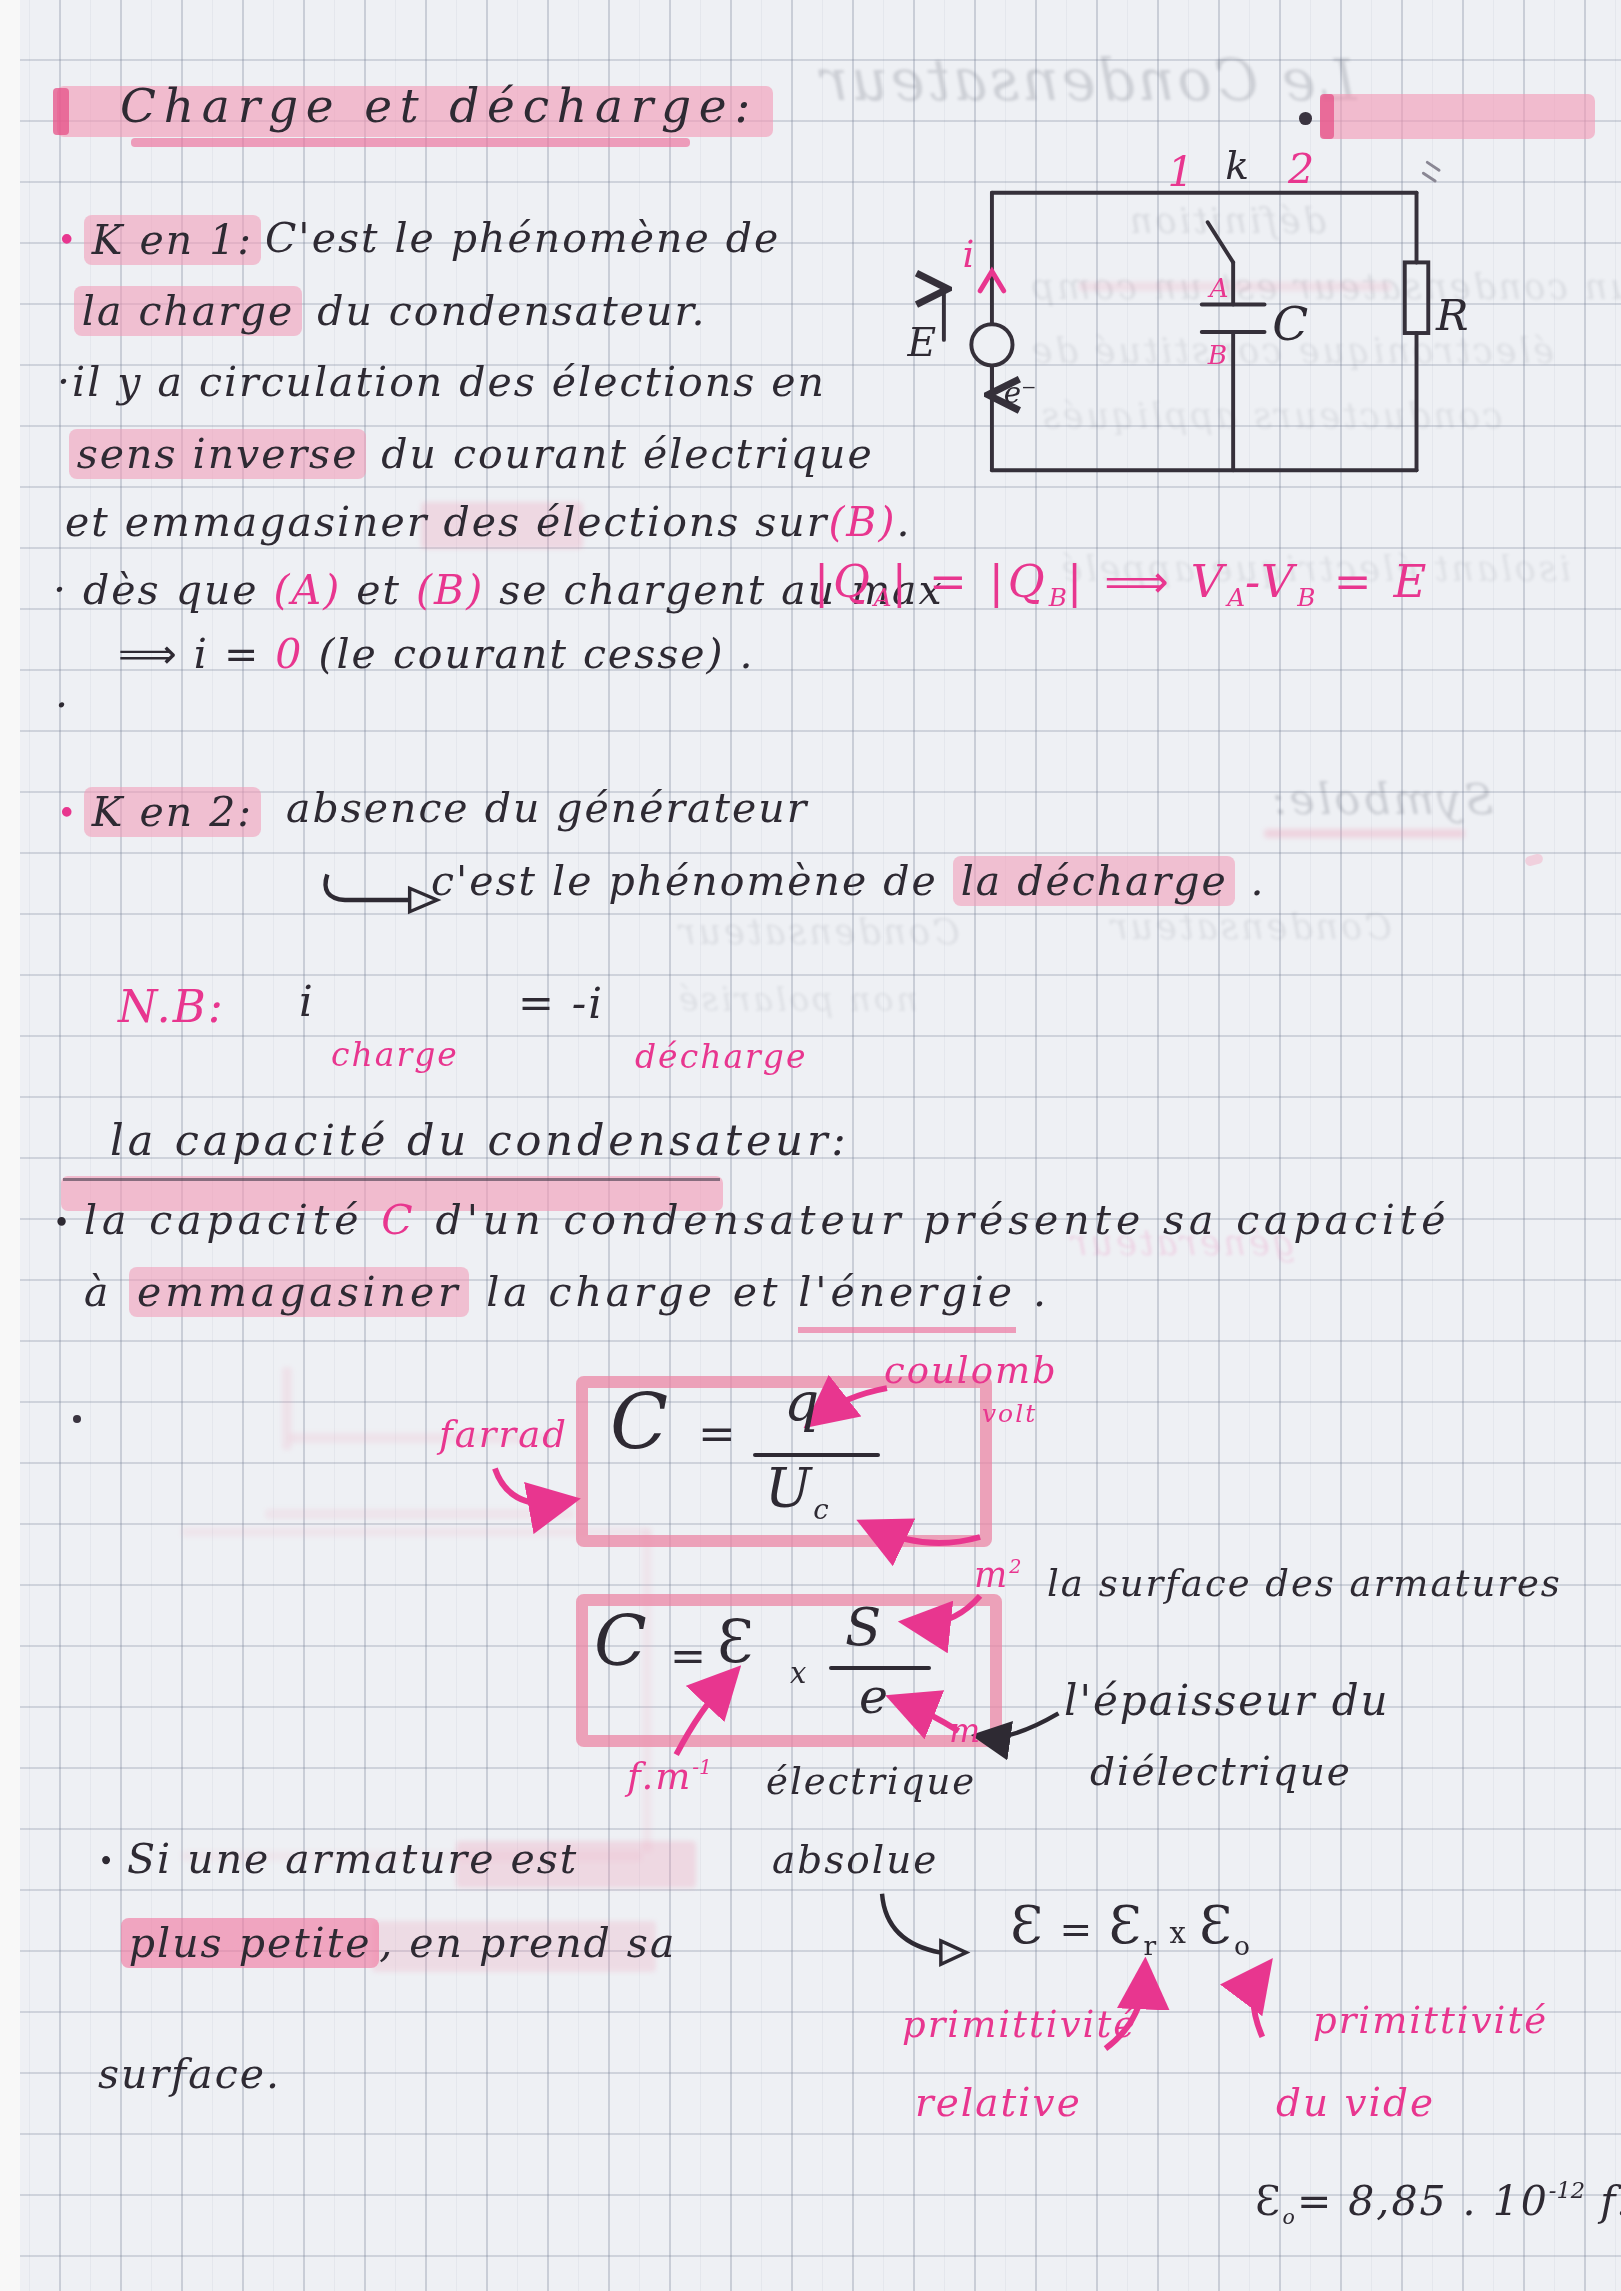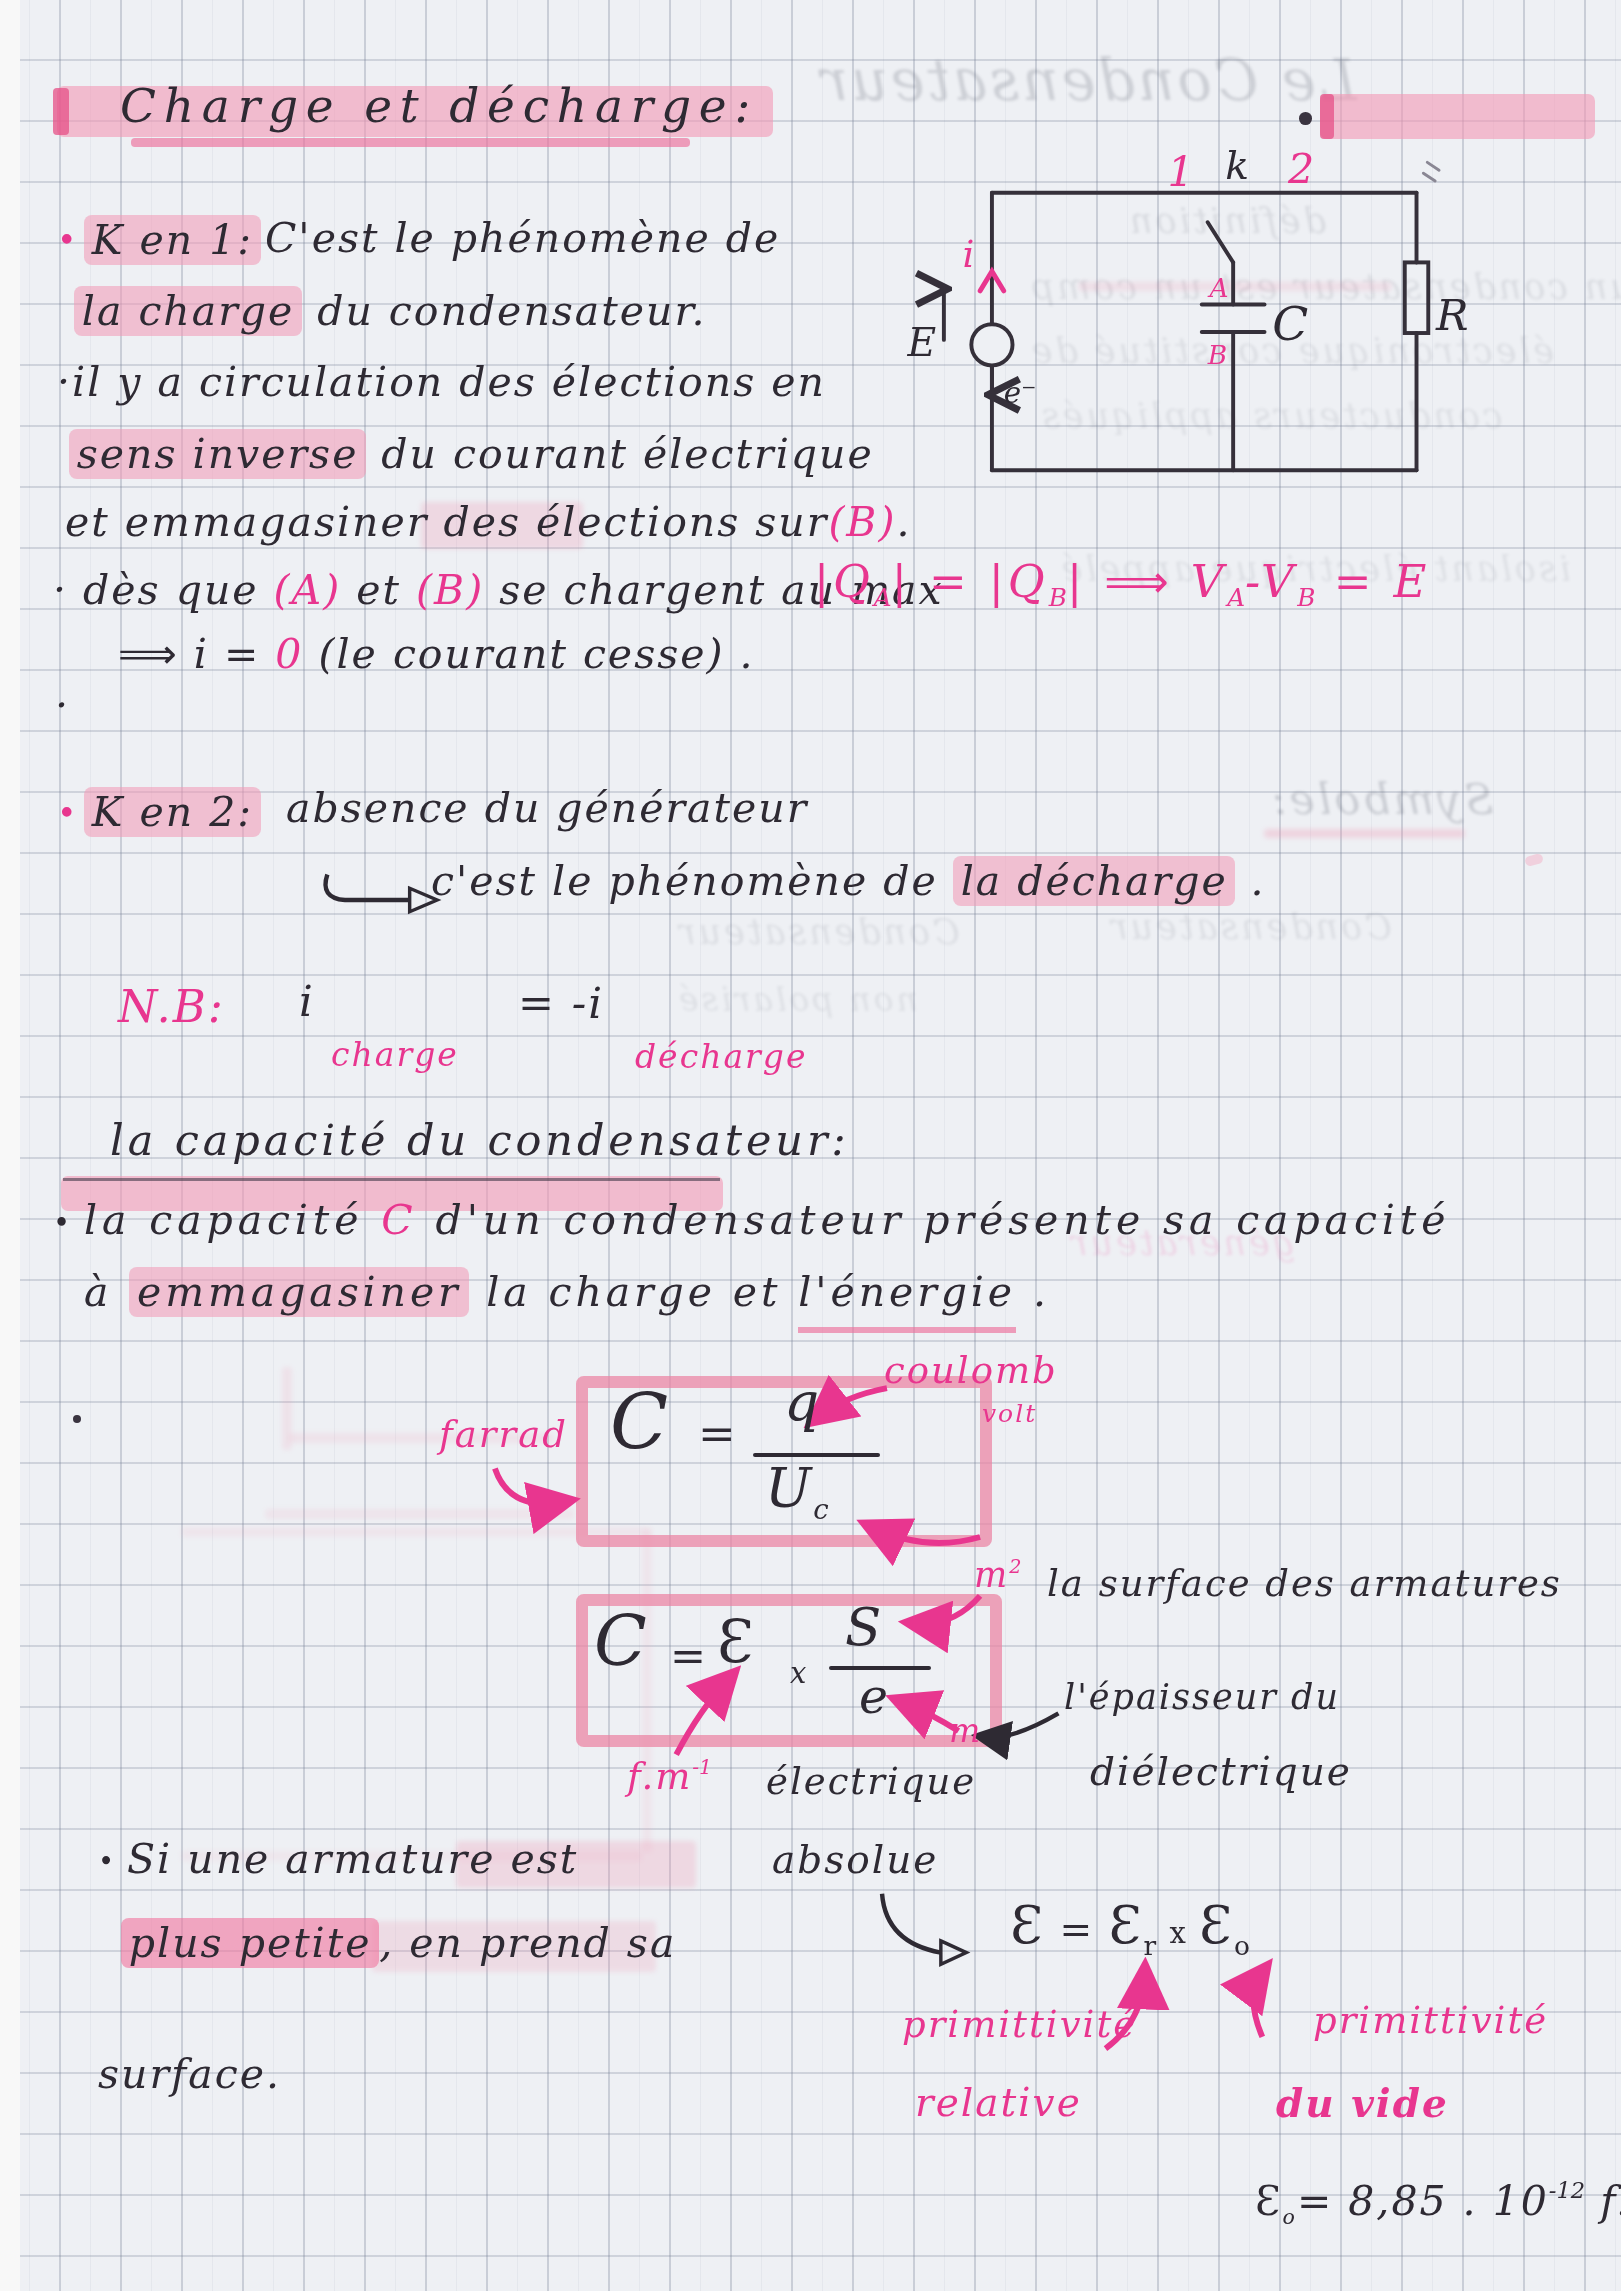--- a/index.html
+++ b/index.html
@@ -182,33 +182,33 @@
   <div class="hw" style="left:594px;top:1604px;font-size:69px;">C</div>
   <div class="hw" style="left:670px;top:1633px;font-size:43px;">=</div>
   <div class="hw" style="left:717px;top:1611px;font-size:59px;font-style:normal;">Ɛ</div>
   <div class="hw" style="left:790px;top:1658px;font-size:29px;">x</div>
   <div class="hw" style="left:845px;top:1598px;font-size:53px;">S</div>
   <div class="frac-bar" style="left:829px;top:1666px;width:102px;height:3.9px;"></div>
   <div class="hw" style="left:859px;top:1670px;font-size:49px;">e</div>
   <div class="hw pink" style="left:974px;top:1556px;font-size:35px;"><span>m</span><sup class="sup">2</sup></div>
   <div class="hw" style="left:1047px;top:1564px;font-size:37px;">la surface des armatures</div>
   <div class="hw pink" style="left:949px;top:1713px;font-size:33px;">m</div>
-  <div class="hw" style="left:1064px;top:1678px;font-size:35px;">l'épaisseur du</div>
+  <div class="hw" style="left:1064px;top:1678px;font-size:42px;">l'épaisseur du</div>
   <div class="hw" style="left:1090px;top:1751px;font-size:39px;">diélectrique</div>
   <div class="hw pink" style="left:627px;top:1756px;font-size:37px;"><span>f.m</span><sup class="sup">-1</sup></div>
   <div class="hw" style="left:766px;top:1762px;font-size:37px;">électrique</div>
   <div class="hw" style="left:772px;top:1839px;font-size:39px;">absolue</div>
 
   <div class="hw" style="left:98px;top:1847px;font-size:27.4px;font-style:normal;">•</div>
   <div class="hw" style="left:127px;top:1837px;">Si une armature est</div>
   <div class="hw" style="left:86px;top:1921px;margin-left:35px;"><span class="hl2">plus petite</span><span>, en prend sa</span></div>
   <div class="hw" style="left:98px;top:2052px;">surface.</div>
 
   <div class="hw" style="left:1010px;top:1896px;font-size:53px;font-style:normal;"><span>Ɛ</span><span style="font-size:39px;"> = </span><span>Ɛ</span><sub class="fsub">r</sub><span style="font-size:29px;"> x </span><span>Ɛ</span><sub class="fsub">o</sub></div>
   <div class="hw pink" style="left:902px;top:2005px;font-size:37px;">primittivité</div>
   <div class="hw pink" style="left:915px;top:2082px;font-size:39px;">relative</div>
   <div class="hw pink" style="left:1313px;top:2001px;font-size:37px;">primittivité</div>
-  <div class="hw pink" style="left:1276px;top:2082px;font-size:39px;font-weight:bold;">du vide</div>
+  <div class="hw pink" style="left:1276px;top:2082px;font-size:39px;">du vide</div>
 
   <div class="hw" style="left:1255px;top:2178px;font-size:41px;"><span style="font-style:normal;">Ɛ</span><sub class="fsub">o</sub><span>= 8,85 . 10</span><sup class="sup">-12</sup><span> f.m</span></div>
 
 </div>
 
 
 </body></html>

